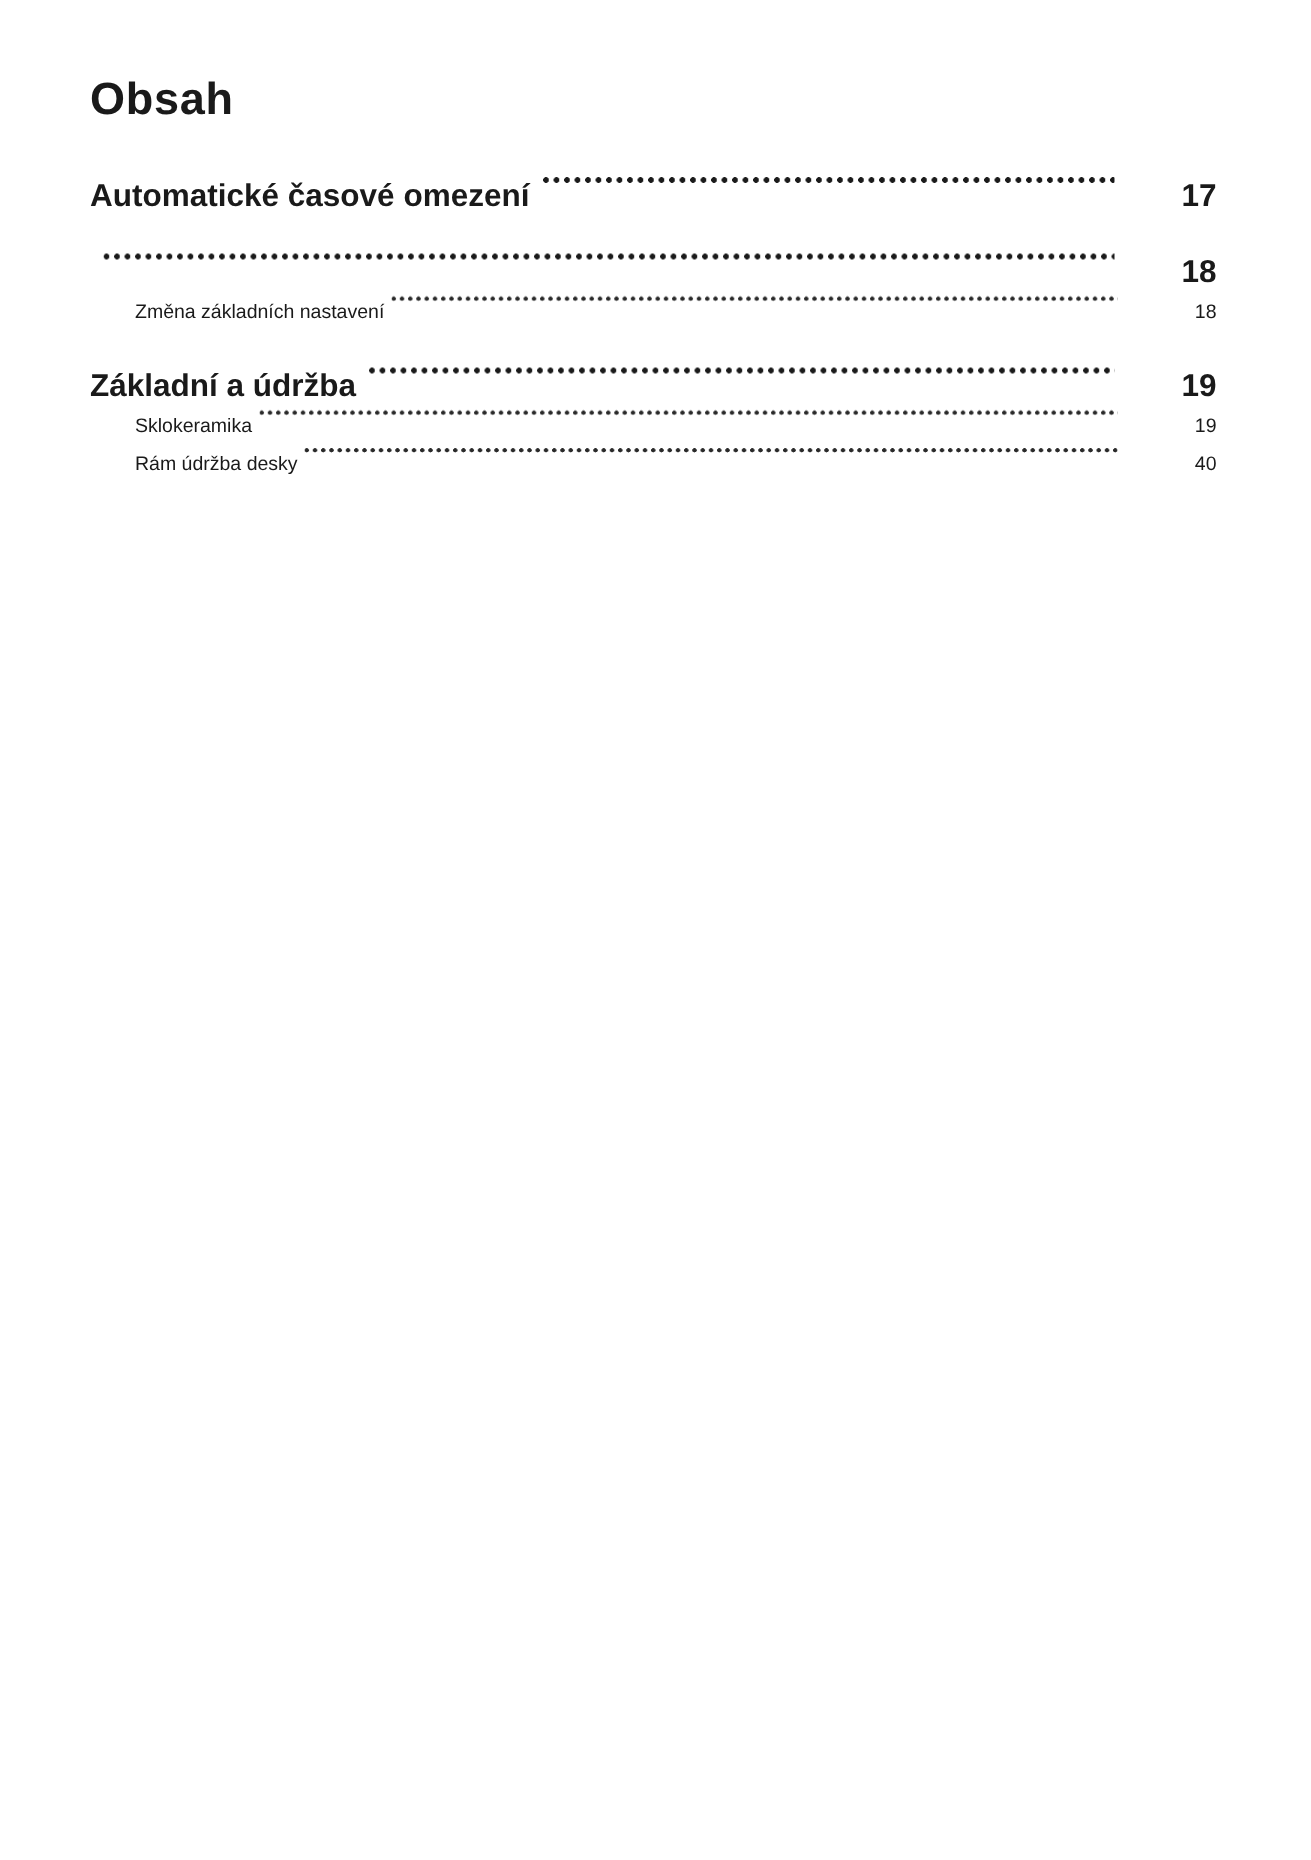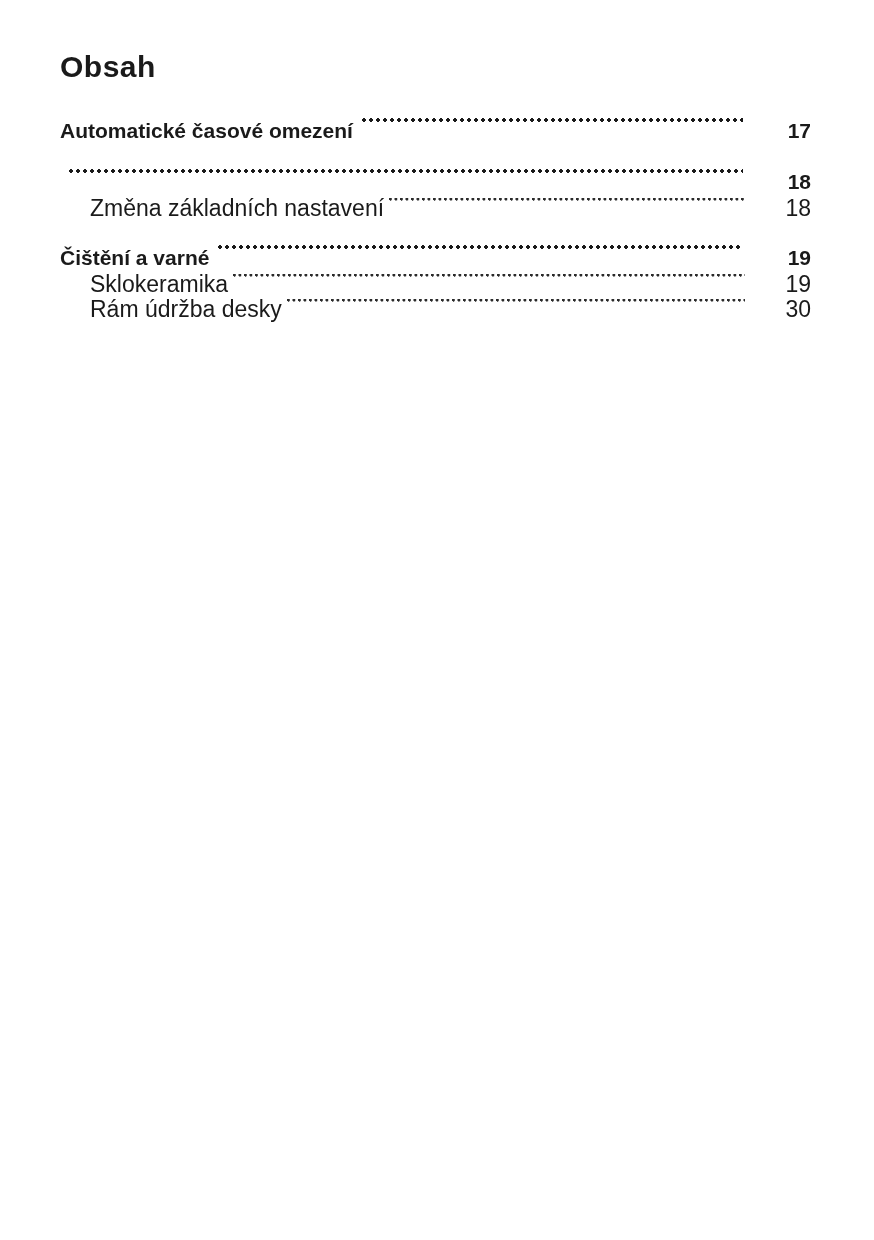--- a/index.html
+++ b/index.html
@@ -38,21 +38,21 @@
   .toc-row {
     display: flex;
     align-items: flex-start;
   }
   .toc-row.level-1 {
     font-size: 21px;
     font-weight: bold;
     line-height: 25px;
   }
   .toc-row.level-2 {
-    font-size: 23px;
+    font-size: 13px;
     font-weight: normal;
     line-height: 22px;
     padding-left: 30px;
     margin-top: 3px;
   }
   .toc-label {
     white-space: nowrap;
     flex: 0 0 auto;
   }
   .leader {
@@ -103,31 +103,31 @@
       </div>
       <div class="toc-row level-2">
         <span class="toc-label">Změna základních nastavení</span>
         <span class="leader"></span>
         <span class="toc-page">18</span>
       </div>
     </div>
 
     <div class="toc-group">
       <div class="toc-row level-1">
-        <span class="toc-label">Čištění a varné</span>
+        <span class="toc-label">Základní a údržba</span>
         <span class="leader"></span>
         <span class="toc-page">19</span>
       </div>
       <div class="toc-row level-2">
         <span class="toc-label">Sklokeramika</span>
         <span class="leader"></span>
         <span class="toc-page">19</span>
       </div>
       <div class="toc-row level-2">
         <span class="toc-label">Rám údržba desky</span>
         <span class="leader"></span>
-        <span class="toc-page">30</span>
+        <span class="toc-page">40</span>
       </div>
     </div>
 
 
   </div>
 </div>
 
 </body></html>

